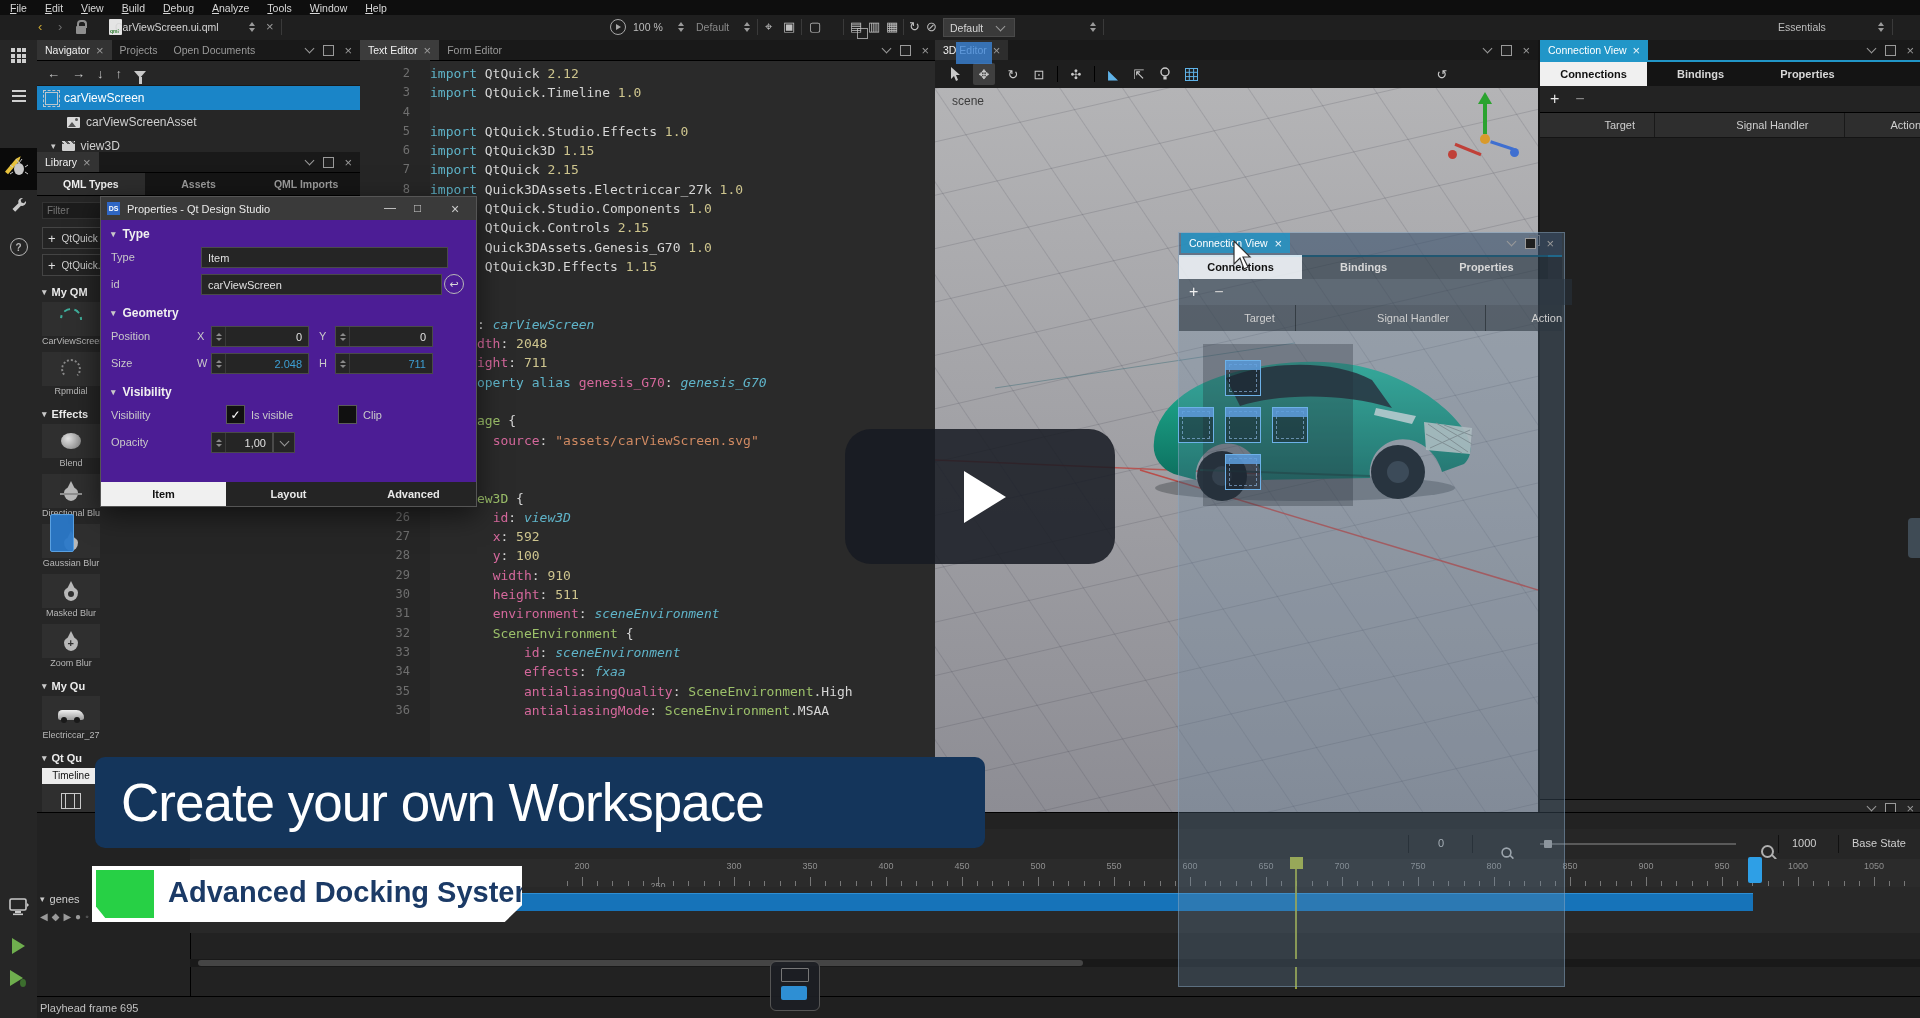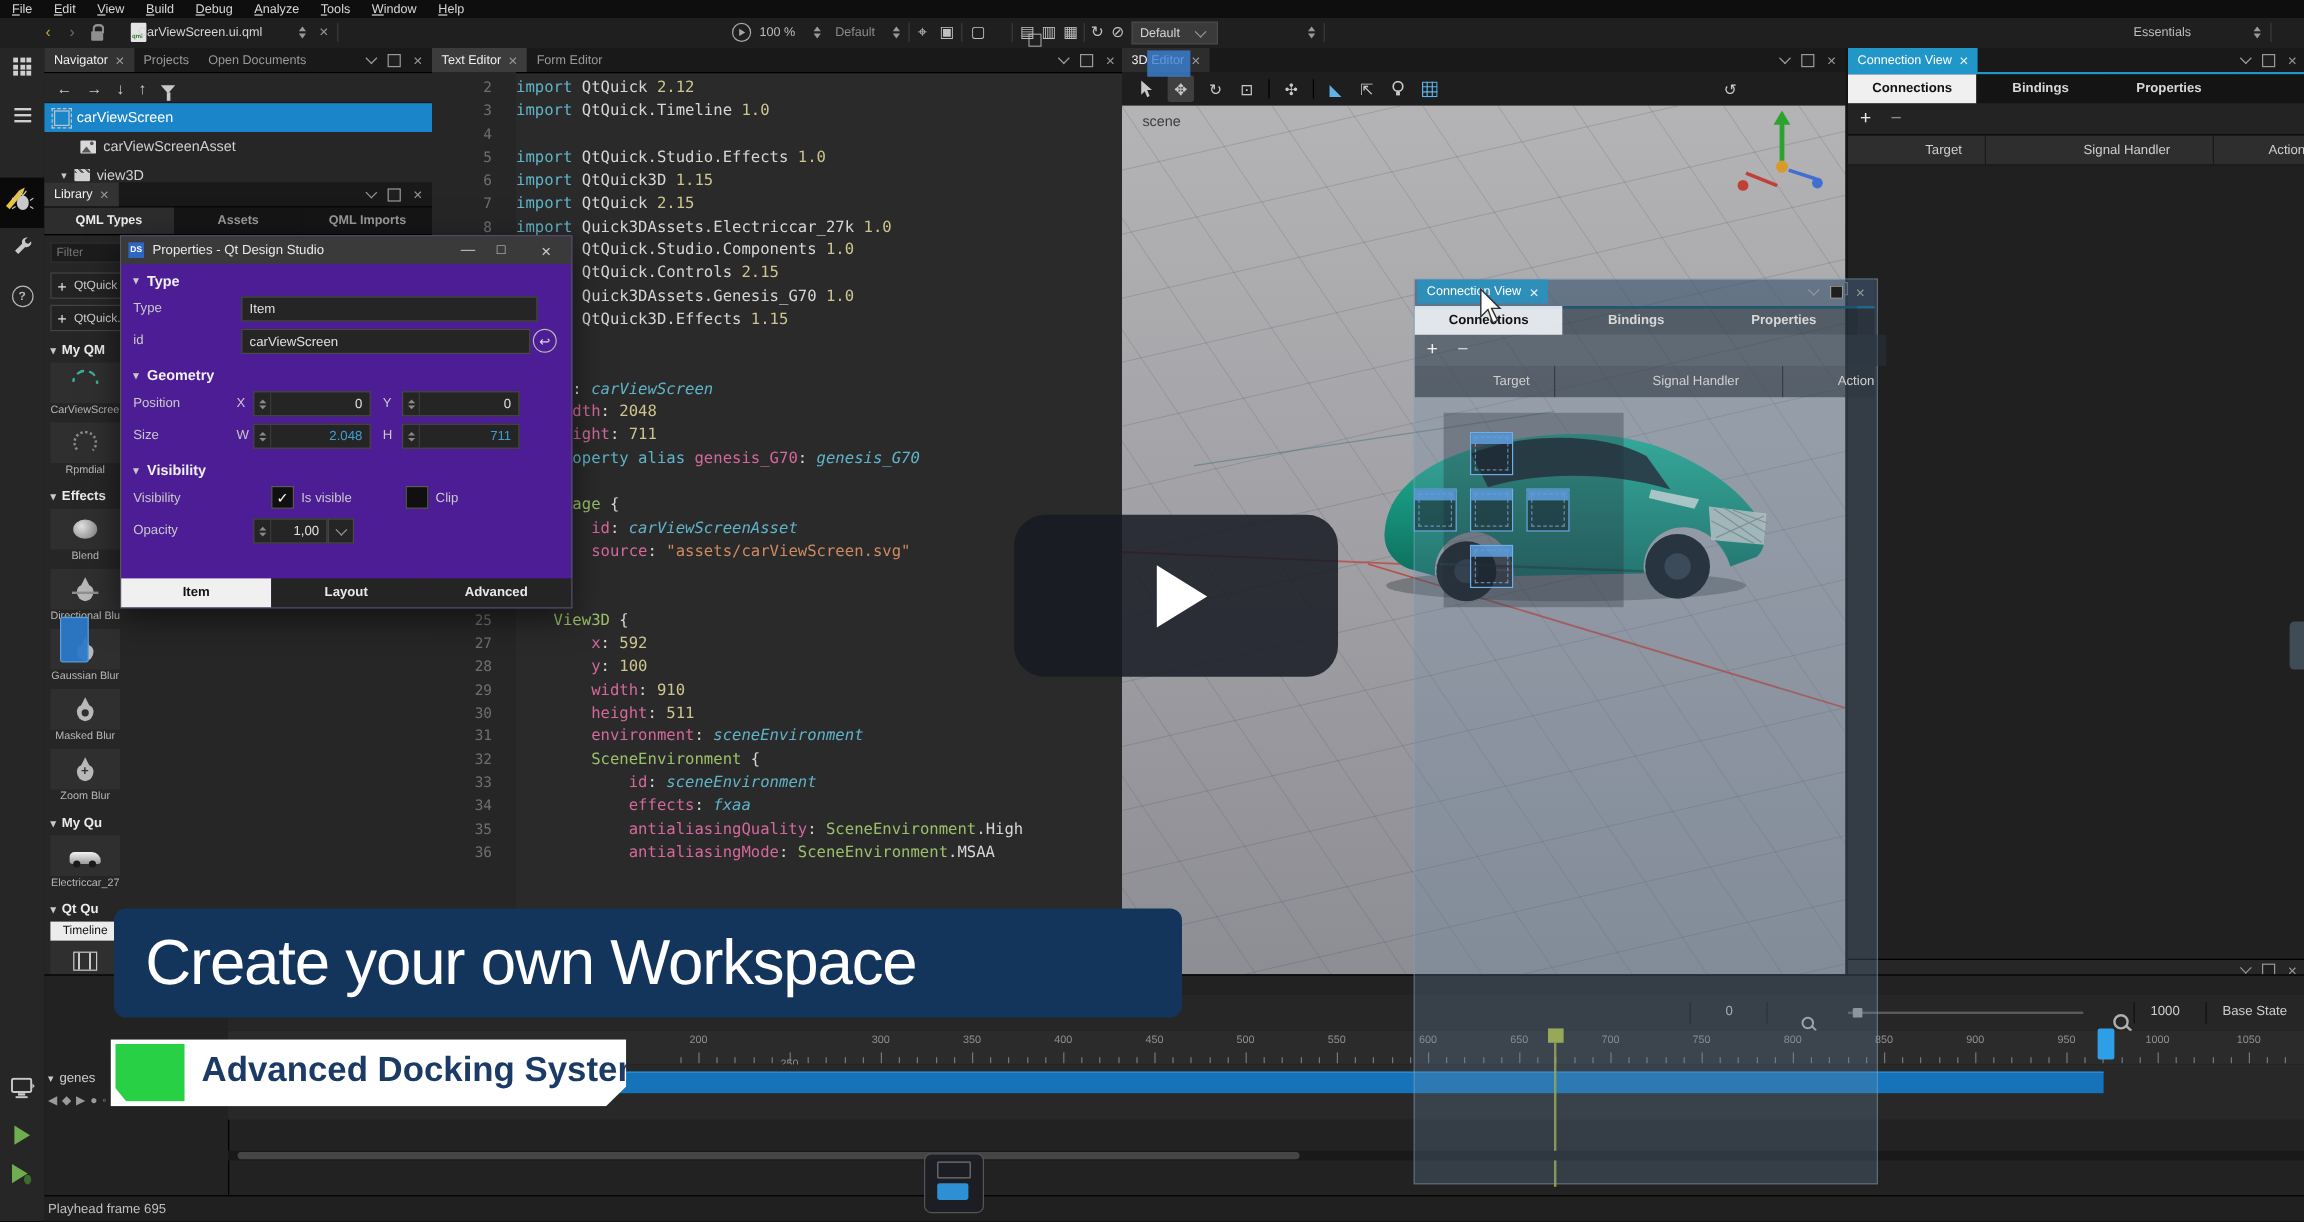--- a/index.html
+++ b/index.html
@@ -462,25 +462,25 @@
       <div class="code-line"><span class="ln">11</span><span><span class="tk-k">import</span><span class="tk-p"> Quick3DAssets.Genesis_G70 </span><span class="tk-n">1.0</span></span></div>
       <div class="code-line"><span class="ln">12</span><span><span class="tk-k">import</span><span class="tk-p"> QtQuick3D.Effects </span><span class="tk-n">1.15</span></span></div>
       <div class="code-line"><span class="ln">13</span><span></span></div>
       <div class="code-line"><span class="ln">14</span><span><span class="tk-t">Item</span><span class="tk-p"> {</span></span></div>
       <div class="code-line"><span class="ln">15</span><span><span class="tk-p">    </span><span class="tk-a">id</span><span class="tk-p">: </span><span class="tk-i">carViewScreen</span></span></div>
       <div class="code-line"><span class="ln">16</span><span><span class="tk-p">    </span><span class="tk-a">width</span><span class="tk-p">: </span><span class="tk-n">2048</span></span></div>
       <div class="code-line"><span class="ln">17</span><span><span class="tk-p">    </span><span class="tk-a">height</span><span class="tk-p">: </span><span class="tk-n">711</span></span></div>
       <div class="code-line"><span class="ln">18</span><span><span class="tk-p">    </span><span class="tk-k">property</span><span class="tk-k"> alias</span><span class="tk-a"> genesis_G70</span><span class="tk-p">: </span><span class="tk-i">genesis_G70</span></span></div>
       <div class="code-line"><span class="ln">19</span><span></span></div>
       <div class="code-line"><span class="ln">20</span><span><span class="tk-p">    </span><span class="tk-t">Image</span><span class="tk-p"> {</span></span></div>
-      <div class="code-line"><span class="ln">21</span><span><span class="tk-p">        </span><span class="tk-a">id</span><span class="tk-p">: </span><span class="tk-i">carViewScreenAsset</span></span></div>
       <div class="code-line"><span class="ln">22</span><span><span class="tk-p">        </span><span class="tk-a">source</span><span class="tk-p">: </span><span class="tk-s">"assets/carViewScreen.svg"</span></span></div>
       <div class="code-line"><span class="ln">23</span><span></span></div>
       <div class="code-line"><span class="ln">24</span><span></span></div>
       <div class="code-line"><span class="ln">25</span><span><span class="tk-p">    </span><span class="tk-t">View3D</span><span class="tk-p"> {</span></span></div>
+      <div class="code-line"><span class="ln">26</span><span><span class="tk-p">        </span><span class="tk-a">id</span><span class="tk-p">: </span><span class="tk-i">view3D</span></span></div>
       <div class="code-line"><span class="ln">27</span><span><span class="tk-p">        </span><span class="tk-a">x</span><span class="tk-p">: </span><span class="tk-n">592</span></span></div>
       <div class="code-line"><span class="ln">28</span><span><span class="tk-p">        </span><span class="tk-a">y</span><span class="tk-p">: </span><span class="tk-n">100</span></span></div>
       <div class="code-line"><span class="ln">29</span><span><span class="tk-p">        </span><span class="tk-a">width</span><span class="tk-p">: </span><span class="tk-n">910</span></span></div>
       <div class="code-line"><span class="ln">30</span><span><span class="tk-p">        </span><span class="tk-a">height</span><span class="tk-p">: </span><span class="tk-n">511</span></span></div>
       <div class="code-line"><span class="ln">31</span><span><span class="tk-p">        </span><span class="tk-a">environment</span><span class="tk-p">: </span><span class="tk-i">sceneEnvironment</span></span></div>
       <div class="code-line"><span class="ln">32</span><span><span class="tk-p">        </span><span class="tk-t">SceneEnvironment</span><span class="tk-p"> {</span></span></div>
       <div class="code-line"><span class="ln">33</span><span><span class="tk-p">            </span><span class="tk-a">id</span><span class="tk-p">: </span><span class="tk-i">sceneEnvironment</span></span></div>
       <div class="code-line"><span class="ln">34</span><span><span class="tk-p">            </span><span class="tk-a">effects</span><span class="tk-p">: </span><span class="tk-i">fxaa</span></span></div>
       <div class="code-line"><span class="ln">35</span><span><span class="tk-p">            </span><span class="tk-a">antialiasingQuality</span><span class="tk-p">: </span><span class="tk-e">SceneEnvironment</span><span class="tk-p">.High</span></span></div>
       <div class="code-line"><span class="ln">36</span><span><span class="tk-p">            </span><span class="tk-a">antialiasingMode</span><span class="tk-p">: </span><span class="tk-e">SceneEnvironment</span><span class="tk-p">.MSAA</span></span></div>

